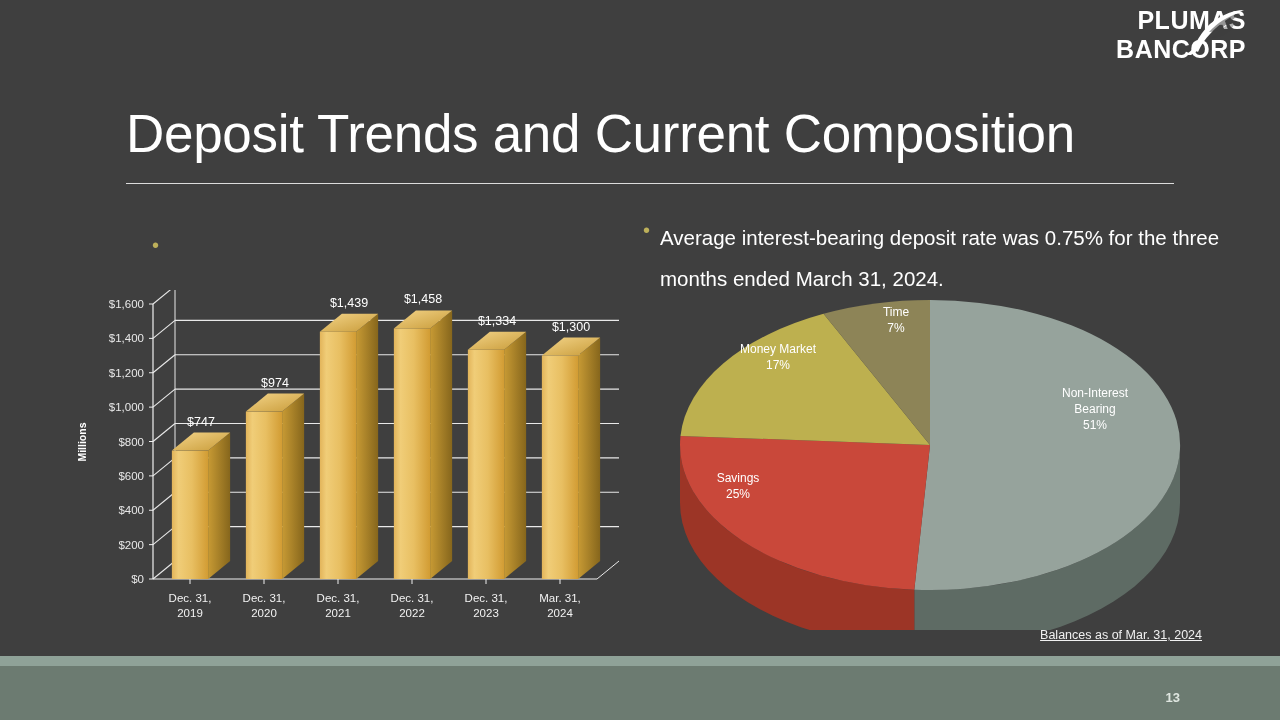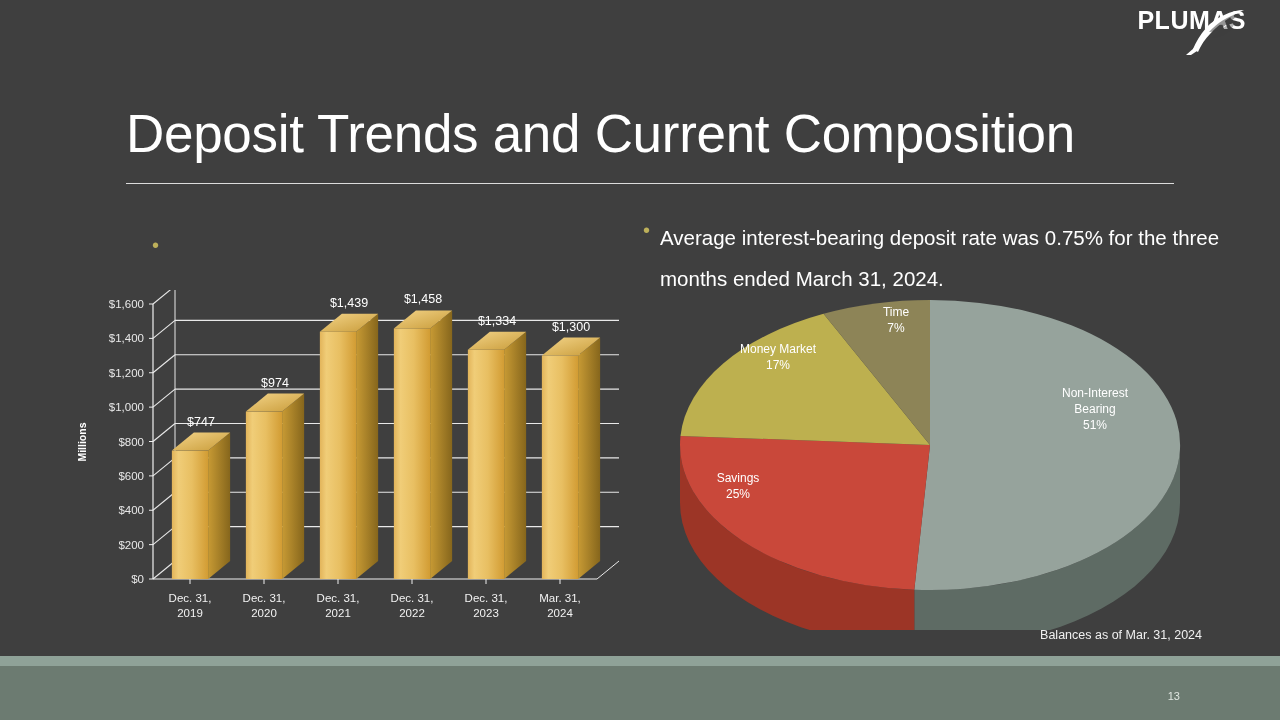--- a/index.html
+++ b/index.html
@@ -86,43 +86,45 @@
   #pie-chart svg { display: block; }
   .pie-lbl {
     fill: #ffffff; font-size: 12px;
     font-family: "Liberation Sans", sans-serif;
   }
 
   .footnote {
     position: absolute; right: 78px; top: 628px;
     color: #f0f0f0; font-size: 12.5px; font-weight: 300;
     white-space: nowrap;
+    text-decoration: underline;
   }
 
   
   .footer-strip {
     position: absolute; left: 0; right: 0; top: 656px;
     height: 10px; background: #8fa298;
   }
   .footer-band {
     position: absolute; left: 0; right: 0; top: 666px;
     height: 54px; background: #6c7b71;
   }
   .page-num {
     position: absolute; right: 100px; top: 690px;
-    color: #dfe6e0; font-size: 11px; font-weight: 400;
+    color: #dfe6e0; font-size: 13px; font-weight: 700;
   }
 </style>
 </head>
 <body>
 
 <div class="slide">
 
   <div class="logo">
     <div class="logo-l1">PLUMAS</div>
+    <div class="logo-l2">BANCORP</div>
     <svg class="logo-feather" viewBox="0 0 72 48">
       <path d="M70 2 C58 2 42 9 32 20 C26 27 22 34 19 41 L24 44 C27 37 31 31 36 26 C45 16 58 7 70 2 Z" fill="#ffffff"></path>
       <path d="M66 5 C54 8 43 15 35 24 C39 24 44 22 49 19 C55 15 61 10 66 5 Z" fill="#3f3f3f" opacity="0.55"></path>
       <path d="M62 13 C52 17 44 23 38 30 C43 30 48 28 53 25 C57 22 60 17 62 13 Z" fill="#3f3f3f" opacity="0.4"></path>
       <path d="M20 40 L12 47 L17 47 L23 43 Z" fill="#ffffff"></path>
     </svg>
   </div>
 
   <div class="title">Deposit Trends and Current Composition</div>
   <div class="title-rule"></div>

